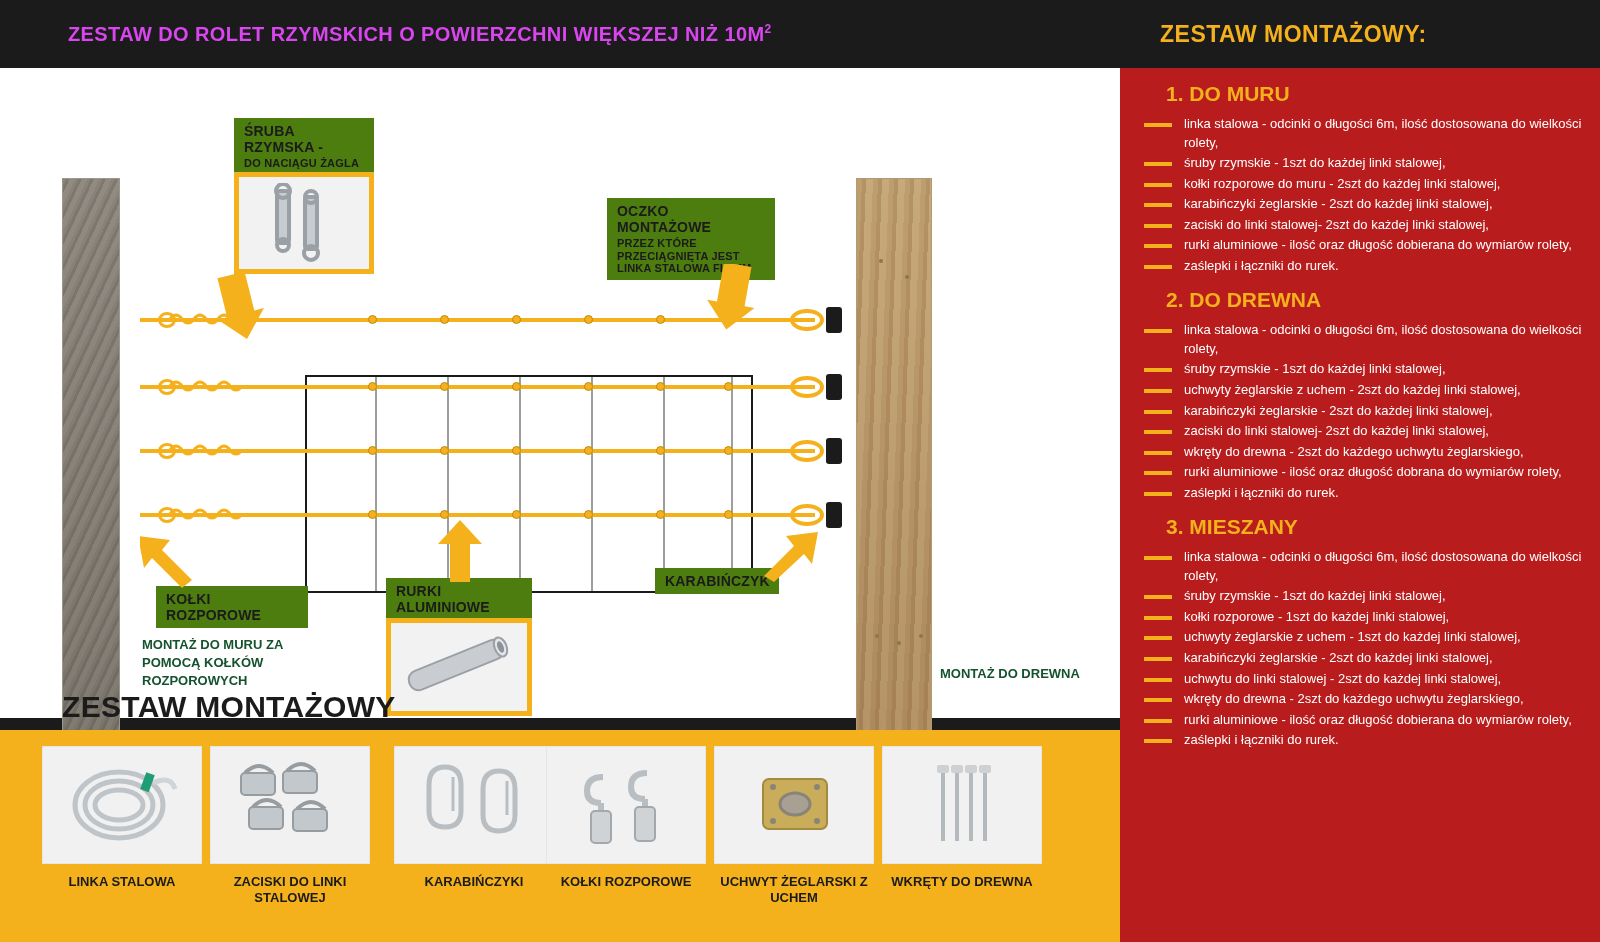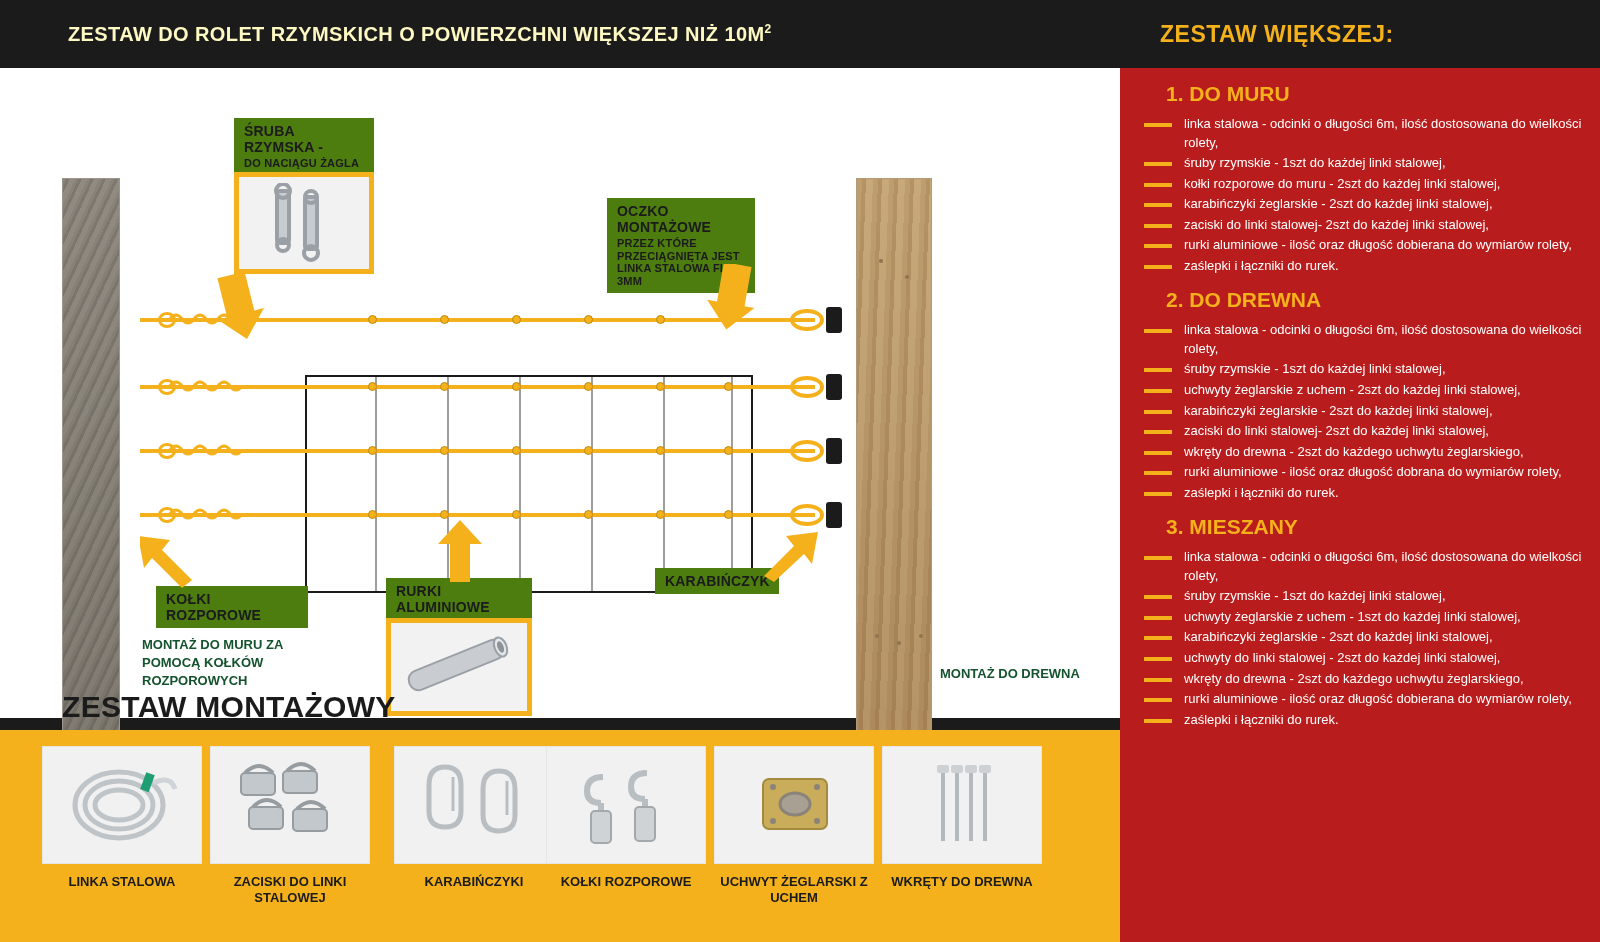--- a/index.html
+++ b/index.html
@@ -7,21 +7,21 @@
   body {
     width:1600px; height:942px;
     background:#1b1b1b;
     font-family:"Liberation Sans", sans-serif;
     position:relative;
     overflow:hidden;
   }
   
   #header-left {
     position:absolute; left:0; top:0; width:1120px; height:68px;
-    background:#1b1b1b; color:#fef9c3;
+    background:#1b1b1b; color:#d946ef;
     display:flex; align-items:center;
   }
   #header-left .t {
     margin-left:68px; font-size:20px; font-weight:bold; letter-spacing:.4px;
     text-transform:uppercase;
   }
   #header-left .t sup { font-size:12px; }
   #header-right {
     position:absolute; left:1120px; top:0; width:480px; height:68px;
     background:#1b1b1b; color:#f4b11c;
@@ -122,21 +122,21 @@
 </style>
 </head>
 <body>
 
 <div id="header-left">
   <div class="t">
     <span>ZESTAW DO ROLET RZYMSKICH O POWIERZCHNI WIĘKSZEJ NIŻ 10m</span><sup>2</sup>
   </div>
 </div>
 <div id="header-right">
-  <div class="t">ZESTAW WIĘKSZEJ:</div>
+  <div class="t">ZESTAW MONTAŻOWY:</div>
 </div>
 
 <div id="canvas">
 
   <div id="concrete"></div>
   <div id="wood">
     <div class="woodnail" style="left:22px; top:80px;"></div>
     <div class="woodnail" style="left:48px; top:96px;"></div>
     <div class="woodnail" style="left:18px; top:455px;"></div>
     <div class="woodnail" style="left:40px; top:462px;"></div>
@@ -224,21 +224,21 @@
           <circle cx="34" cy="62" r="6" fill="none"></circle>
           <circle cx="62" cy="14" r="6" fill="none"></circle>
         </g>
       </svg>
     </div>
   </div>
   <svg class="arrow" style="left:205px; top:206px; width:60px; height:70px;" viewBox="0 0 60 70">
     <path d="M48 0 L48 40 L58 40 L34 66 L10 40 L20 40 L20 0 Z" fill="#f4b11c" transform="rotate(-14 34 33)"></path>
   </svg>
 
-  <div class="callout-label" style="left:607px; top:130px; width:148px;">
+  <div class="callout-label" style="left:607px; top:130px; width:168px;">
     <span>OCZKO MONTAŻOWE</span>
     <span class="sub">PRZEZ KTÓRE PRZECIĄGNIĘTA JEST LINKA STALOWA FI 3MM</span>
   </div>
   <svg class="arrow" style="left:700px; top:196px; width:60px; height:70px;" viewBox="0 0 60 70">
     <path d="M24 0 L24 40 L34 40 L10 66 L-14 40 L-4 40 L-4 0 Z" fill="#f4b11c" transform="translate(22,0) rotate(10 10 33)"></path>
   </svg>
 
   <div class="callout-label" style="left:156px; top:518px; width:152px;">
     <span>KOŁKI ROZPOROWE</span>
   </div>
@@ -399,20 +399,21 @@
     <div class="bullet-row"><span class="dash"></span><span class="txt">zaciski do linki stalowej- 2szt do każdej linki stalowej,</span></div>
     <div class="bullet-row"><span class="dash"></span><span class="txt">wkręty do drewna - 2szt do każdego uchwytu żeglarskiego,</span></div>
     <div class="bullet-row"><span class="dash"></span><span class="txt">rurki aluminiowe - ilość oraz długość dobrana do wymiarów rolety,</span></div>
     <div class="bullet-row"><span class="dash"></span><span class="txt">zaślepki i łączniki do rurek.</span></div>
   </div>
 
   <div class="sec-title">3. MIESZANY</div>
   <div>
     <div class="bullet-row"><span class="dash"></span><span class="txt">linka stalowa - odcinki o długości 6m, ilość dostosowana do wielkości rolety,</span></div>
     <div class="bullet-row"><span class="dash"></span><span class="txt">śruby rzymskie - 1szt do każdej linki stalowej,</span></div>
+    <div class="bullet-row"><span class="dash"></span><span class="txt">kołki rozporowe - 1szt do każdej linki stalowej,</span></div>
     <div class="bullet-row"><span class="dash"></span><span class="txt">uchwyty żeglarskie z uchem - 1szt do każdej linki stalowej,</span></div>
     <div class="bullet-row"><span class="dash"></span><span class="txt">karabińczyki żeglarskie - 2szt do każdej linki stalowej,</span></div>
-    <div class="bullet-row"><span class="dash"></span><span class="txt">uchwyty do linki stalowej - 2szt do każdej linki stalowej,</span></div>
+    <div class="bullet-row"><span class="dash"></span><span class="txt">uchwytu do linki stalowej - 2szt do każdej linki stalowej,</span></div>
     <div class="bullet-row"><span class="dash"></span><span class="txt">wkręty do drewna - 2szt do każdego uchwytu żeglarskiego,</span></div>
     <div class="bullet-row"><span class="dash"></span><span class="txt">rurki aluminiowe - ilość oraz długość dobierana do wymiarów rolety,</span></div>
     <div class="bullet-row"><span class="dash"></span><span class="txt">zaślepki i łączniki do rurek.</span></div>
   </div>
 </div>
 
 </body></html>

